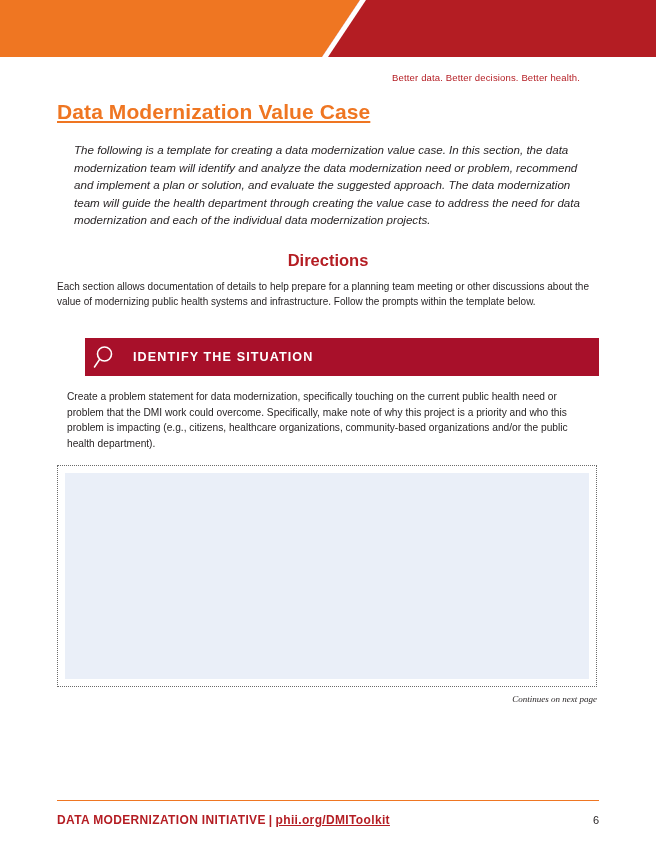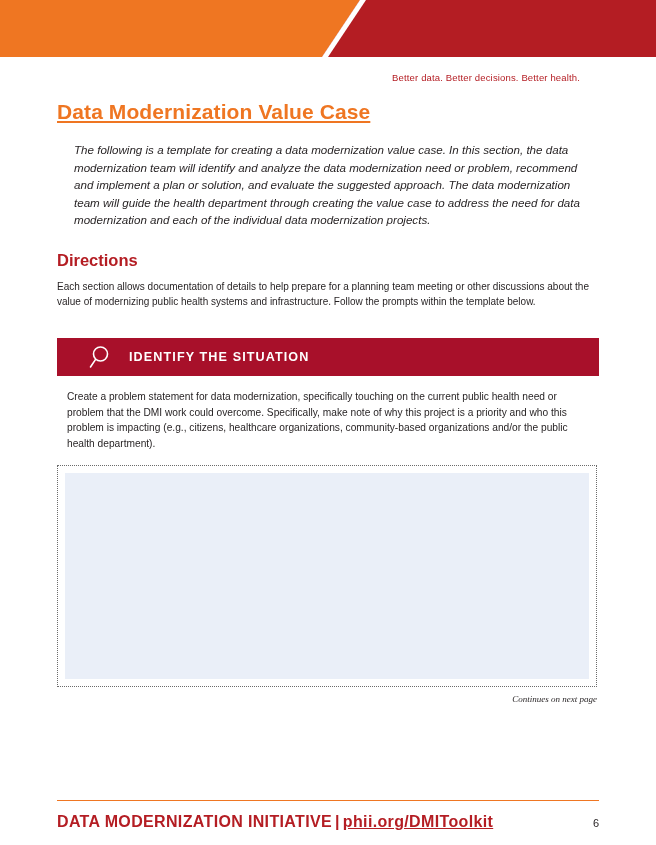--- a/index.html
+++ b/index.html
@@ -86,38 +86,40 @@
     text-align: left;
     font-style: italic;
   }
 
   h2.directions {
     margin: 22px 0 9px 0;
     font-size: 16.5px;
     line-height: 19px;
     font-weight: bold;
     color: #b41d23;
+    text-align: center;
   }
 
   p.directions-body {
     margin: 0;
     font-size: 10px;
     line-height: 15.5px;
     color: #231f20;
   }
 
   
   .section-bar {
     margin-top: 28px;
     height: 38px;
     background: #a8102a;
     display: flex;
     align-items: center;
-    padding-left: 30px;
+    padding-left: 6px;
     box-sizing: border-box;
+    margin-left: 28px;
   }
   .section-icon {
     width: 30px;
     height: 30px;
     flex: 0 0 auto;
     display: flex;
     align-items: center;
     justify-content: center;
   }
   .section-title {
@@ -174,21 +176,21 @@
   .footer {
     position: absolute;
     left: 57px;
     top: 813px;
     width: 542px;
     display: flex;
     align-items: baseline;
     justify-content: space-between;
   }
   .footer-left {
-    font-size: 16px;
+    font-size: 12px;
     font-weight: bold;
     letter-spacing: 0.35px;
     color: #b41d23;
     white-space: nowrap;
   }
   .footer-sep {
     color: #b41d23;
     padding: 0 3px;
   }
   .footer-link {

